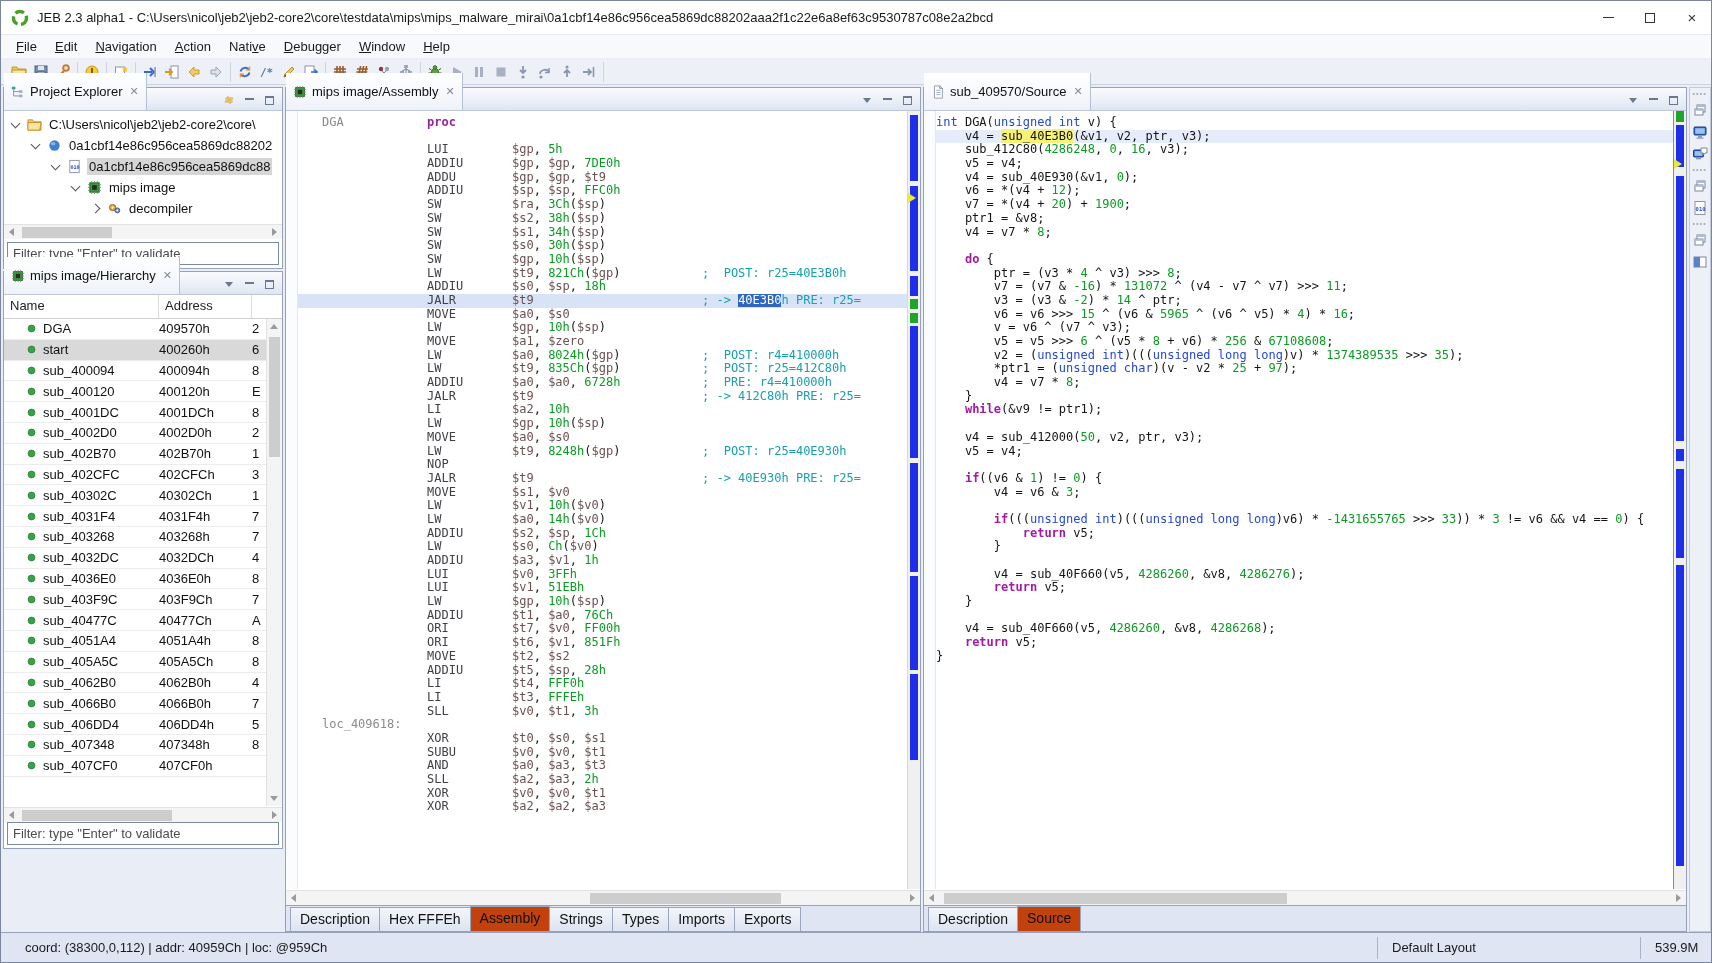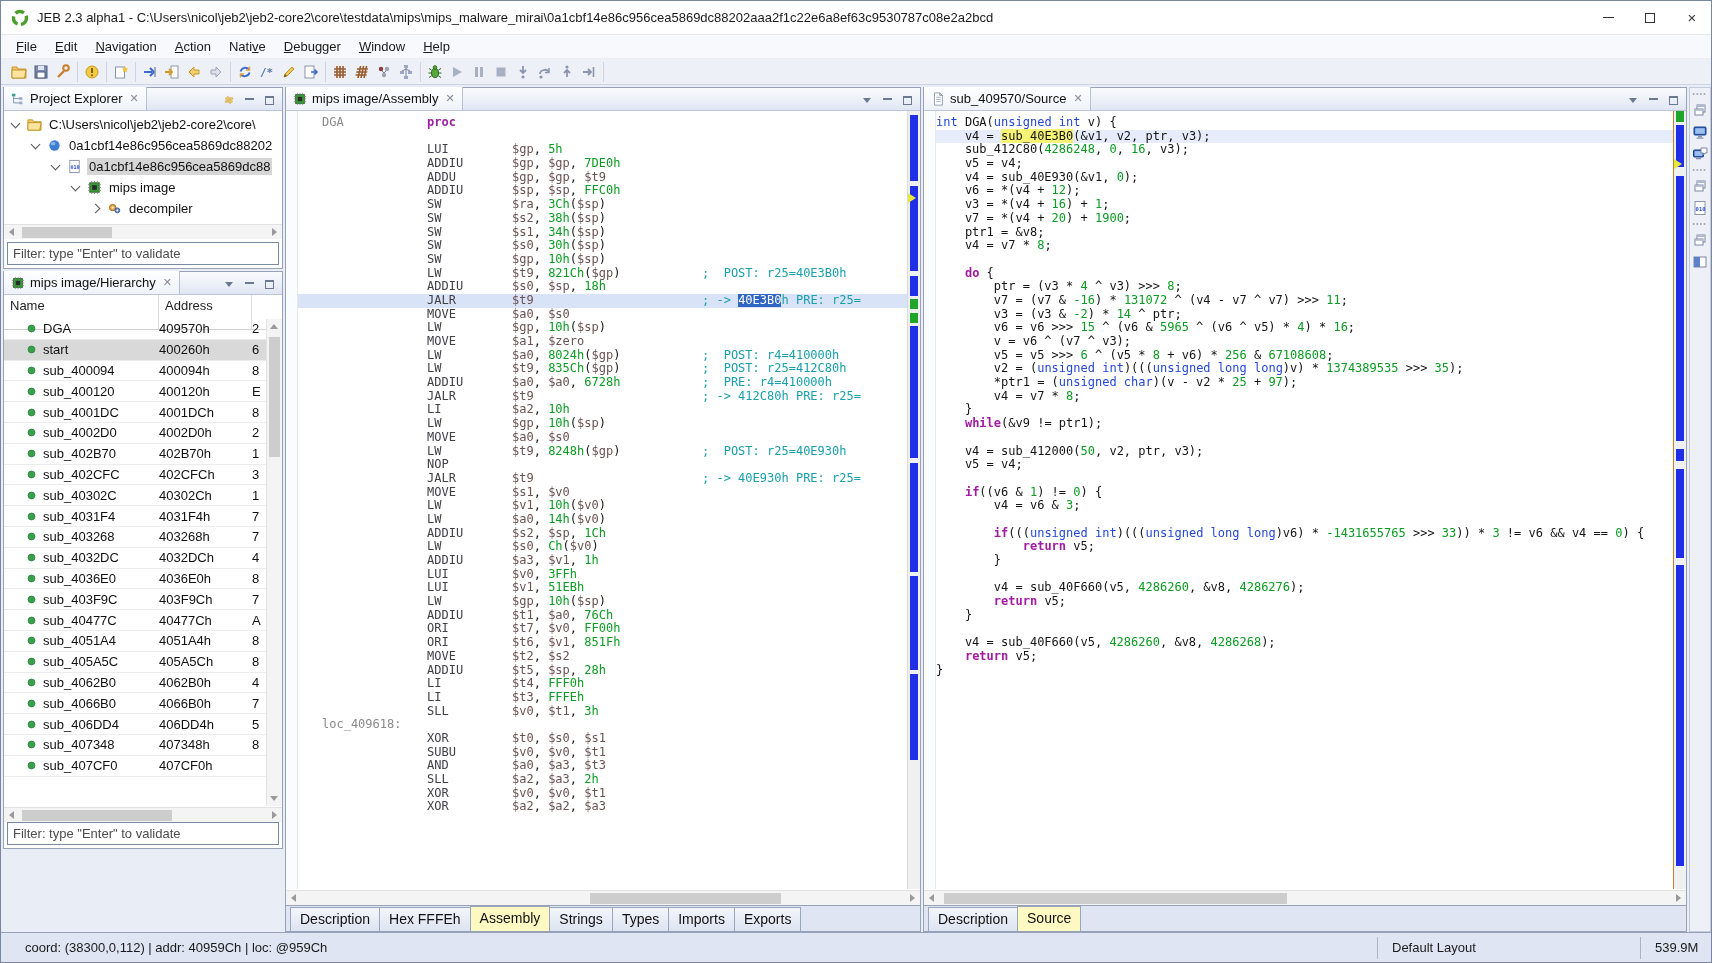--- a/index.html
+++ b/index.html
@@ -22,21 +22,21 @@
 
   
   .toolbar{position:absolute;left:0;top:58px;width:1712px;height:26px;background:#eef0f8;display:flex;align-items:center;padding-left:4px;border-bottom:1px solid #cdd3e2;}
   .tgroup{display:flex;align-items:center;padding:0 3px;border-right:1px solid #cfd4e2;height:20px;}
   .tbtn{width:22px;height:20px;display:flex;align-items:center;justify-content:center;}
   .tbtn svg{width:16px;height:16px;}
 
   
   .panel{position:absolute;background:#fff;border:1px solid #97a1b8;}
   .phdr{position:absolute;left:0;top:0;right:0;height:23px;background:linear-gradient(#fafbfe,#dfe6f3);border-bottom:1px solid #bcc6d8;display:flex;align-items:flex-end;}
-  .ptab{display:flex;align-items:center;gap:5px;height:23px;padding:0 7px;background:linear-gradient(#fff,#eef2fa);border-right:1px solid #b6c0d4;font-size:13px;color:#111;white-space:nowrap;}
+  .ptab{display:flex;align-items:center;gap:5px;height:37px;padding:0 7px;background:linear-gradient(#fff,#eef2fa);border-right:1px solid #b6c0d4;font-size:13px;color:#111;white-space:nowrap;}
   .ptab svg{width:14px;height:14px;}
   .tab-close{color:#8a8a96;font-size:11px;margin-left:2px;}
   .hdr-icons{margin-left:auto;display:flex;align-items:center;gap:6px;padding:0 6px 4px 0;}
   .hdr-icons .hicon{width:14px;height:12px;display:flex;align-items:center;justify-content:center;}
   .vmenu-tri{width:0;height:0;border-left:4px solid transparent;border-right:4px solid transparent;border-top:5px solid #6a7890;}
   .min-glyph{width:9px;height:3px;border-bottom:2px solid #6a7890;margin-bottom:4px;}
   .max-glyph{width:9px;height:9px;border:1px solid #6a7890;border-top:2px solid #6a7890;}
   .hicon svg{width:15px;height:12px;}
 
   
@@ -59,42 +59,42 @@
   .arr-r{border-top:4px solid transparent;border-bottom:4px solid transparent;border-left:5px solid #9a9a9a;right:5px;top:3px;}
   .arr-u{border-left:4px solid transparent;border-right:4px solid transparent;border-bottom:5px solid #9a9a9a;left:3px;top:5px;}
   .arr-d{border-left:4px solid transparent;border-right:4px solid transparent;border-top:5px solid #9a9a9a;left:3px;bottom:5px;}
 
   .filterbox{position:absolute;left:3px;right:3px;bottom:3px;height:23px;}
   .filterbox input{width:100%;height:100%;border:1px solid #7a8aa0;font-size:13px;padding:2px 5px;font-family:"Liberation Sans",sans-serif;color:#333;}
   .filterbox input::placeholder{color:#4c4c4c;opacity:1;}
 
   
   #hierarchy-panel{left:2px;top:270px;width:280px;height:578px;}
-  .grid-hdr{position:absolute;left:0;top:23px;right:0;height:35px;border-bottom:1px solid #cfcfcf;display:flex;font-size:13px;color:#222;background:#fff;}
+  .grid-hdr{position:absolute;left:0;top:23px;right:0;height:24px;border-bottom:1px solid #cfcfcf;display:flex;font-size:13px;color:#222;background:#fff;}
   .gcol{padding:3px 4px 0 6px;border-right:1px solid #dcdcdc;overflow:hidden;white-space:nowrap;}
   .grid-body{position:absolute;left:0;top:47px;right:16px;bottom:42px;overflow:hidden;}
   .grow{display:flex;height:20.8px;align-items:center;border-bottom:1px solid #ececec;font-size:13px;color:#111;}
   .grow.sel{background:#d9d9d9;}
   .grow .c-name{width:155px;display:flex;align-items:center;padding-left:22px;overflow:hidden;white-space:nowrap;}
   .grow .c-name svg{width:11px;height:11px;margin-right:6px;flex:none;}
   .grow .c-addr{width:93px;overflow:hidden;white-space:nowrap;}
   .grow .c-size{flex:1;overflow:hidden;white-space:nowrap;}
   #hier-vscroll{right:0;top:47px;bottom:42px;}
   #hier-hscroll{left:0;right:0;bottom:26px;}
 
   
   .codebody{position:absolute;left:0;top:23px;right:0;bottom:42px;overflow:hidden;background:#fff;}
   .gutter{position:absolute;left:0;top:0;bottom:0;width:12px;background:#fbfcfe;border-right:1px solid #e4e8f2;}
   .ruler{position:absolute;right:0;top:0;bottom:0;width:13px;background:#f0f0f0;border-left:1px solid #d8d8d8;}
   .rseg{position:absolute;left:2px;right:2px;}
   .rarrow{position:absolute;left:0;width:0;height:0;border-top:5px solid transparent;border-bottom:5px solid transparent;border-left:8px solid #e8e83a;}
   .codearea{position:absolute;left:12px;right:13px;top:0;bottom:0;overflow:hidden;padding-top:5px;font-family:"DejaVu Sans Mono","Liberation Mono",monospace;font-size:12px;line-height:13.7px;}
   .codetabs{position:absolute;left:0;right:0;bottom:0;height:26px;background:#dfe5f3;border-top:1px solid #97a1b8;display:flex;align-items:flex-end;padding-left:4px;}
   .btab{font-size:14px;color:#111;border:1px solid #9aa6be;border-bottom:none;background:linear-gradient(#f2f5fa,#dde4f1);padding:3px 9px 4px 9px;margin-right:-1px;white-space:nowrap;}
-  .btab.active{background:#fef9c3;position:relative;padding-bottom:5px;}
+  .btab.active{background:#c2410c;position:relative;padding-bottom:5px;}
   .panel-hscroll{position:absolute;left:0;right:0;bottom:26px;}
 
   
   #asm-panel{left:284px;top:86px;width:636px;height:845px;}
   .aline{display:flex;height:13.7px;white-space:pre;}
   .aline.hl{background:#d9e3f8;}
   .al{width:129px;padding-left:24px;color:#8a8a8a;flex:none;overflow:hidden;}
   .am{width:85px;color:#3f3f46;flex:none;}
   .am.dir{color:#9a22a0;font-weight:bold;}
   .ao{width:190px;flex:none;color:#1a1a1a;overflow:hidden;}
@@ -863,21 +863,20 @@
     </div>
     <div class="codebody">
       <div class="gutter"></div>
       <div class="codearea">
           <div class="sline"><span class="kw">int</span> DGA(<span class="kw">unsigned</span> <span class="kw">int</span> v) {</div>
           <div class="sline hl">    v4 = <span class="mark">sub_40E3B0</span>(&amp;v1, v2, ptr, v3);</div>
           <div class="sline">    sub_412C80(<span class="num">4286248</span>, <span class="num">0</span>, <span class="num">16</span>, v3);</div>
           <div class="sline">    v5 = v4;</div>
           <div class="sline">    v4 = sub_40E930(&amp;v1, <span class="num">0</span>);</div>
           <div class="sline">    v6 = *(v4 + <span class="num">12</span>);</div>
-          <div class="sline">    v3 = *(v4 + <span class="num">16</span>) + <span class="num">1</span>;</div>
           <div class="sline">    v7 = *(v4 + <span class="num">20</span>) + <span class="num">1900</span>;</div>
           <div class="sline">    ptr1 = &amp;v8;</div>
           <div class="sline">    v4 = v7 * <span class="num">8</span>;</div>
           <div class="sline"> </div>
           <div class="sline">    <span class="ctrl">do</span> {</div>
           <div class="sline">        ptr = (v3 * <span class="num">4</span> ^ v3) &gt;&gt;&gt; <span class="num">8</span>;</div>
           <div class="sline">        v7 = (v7 &amp; <span class="num">-16</span>) * <span class="num">131072</span> ^ (v4 - v7 ^ v7) &gt;&gt;&gt; <span class="num">11</span>;</div>
           <div class="sline">        v3 = (v3 &amp; <span class="num">-2</span>) * <span class="num">14</span> ^ ptr;</div>
           <div class="sline">        v6 = v6 &gt;&gt;&gt; <span class="num">15</span> ^ (v6 &amp; <span class="num">5965</span> ^ (v6 ^ v5) * <span class="num">4</span>) * <span class="num">16</span>;</div>
           <div class="sline">        v = v6 ^ (v7 ^ v3);</div>

